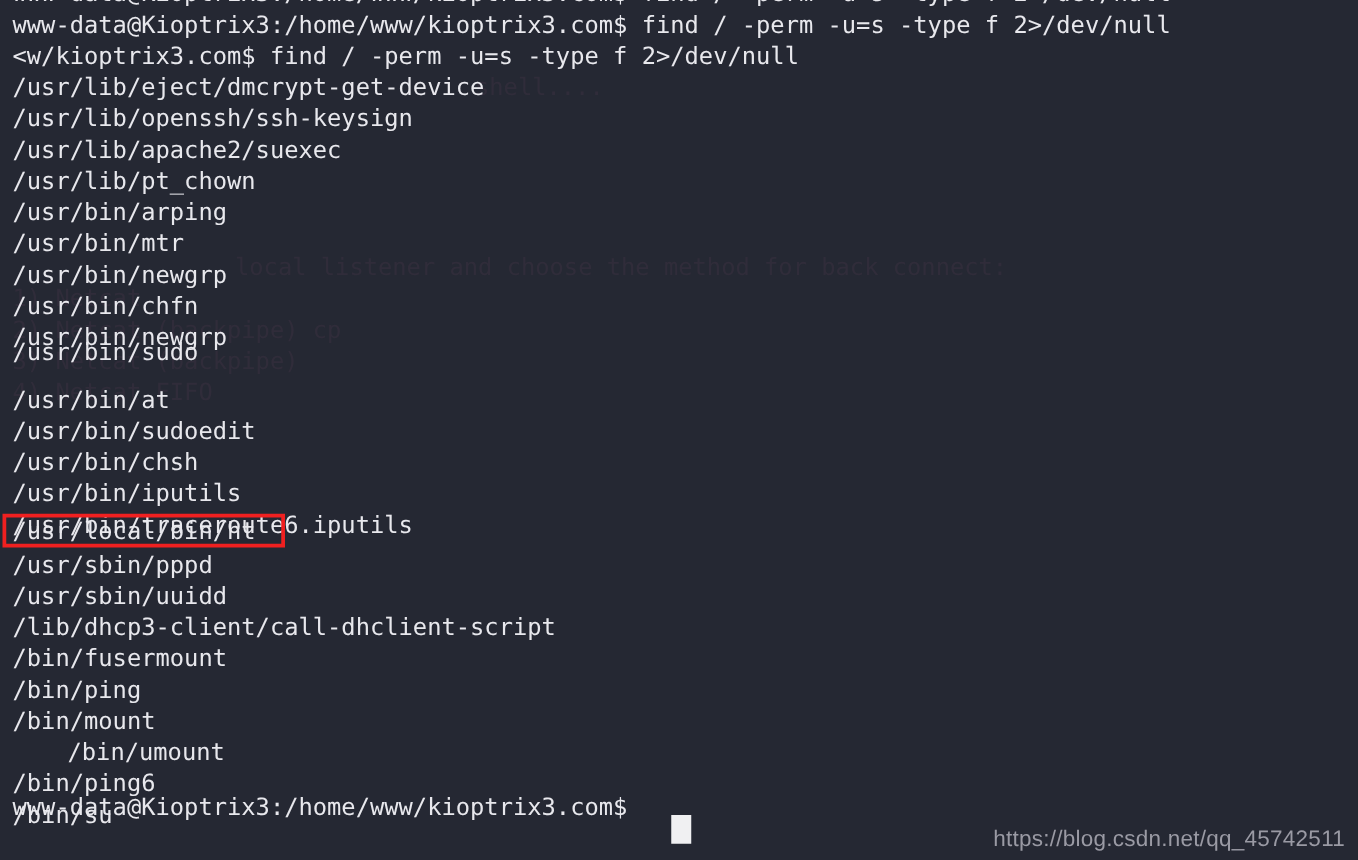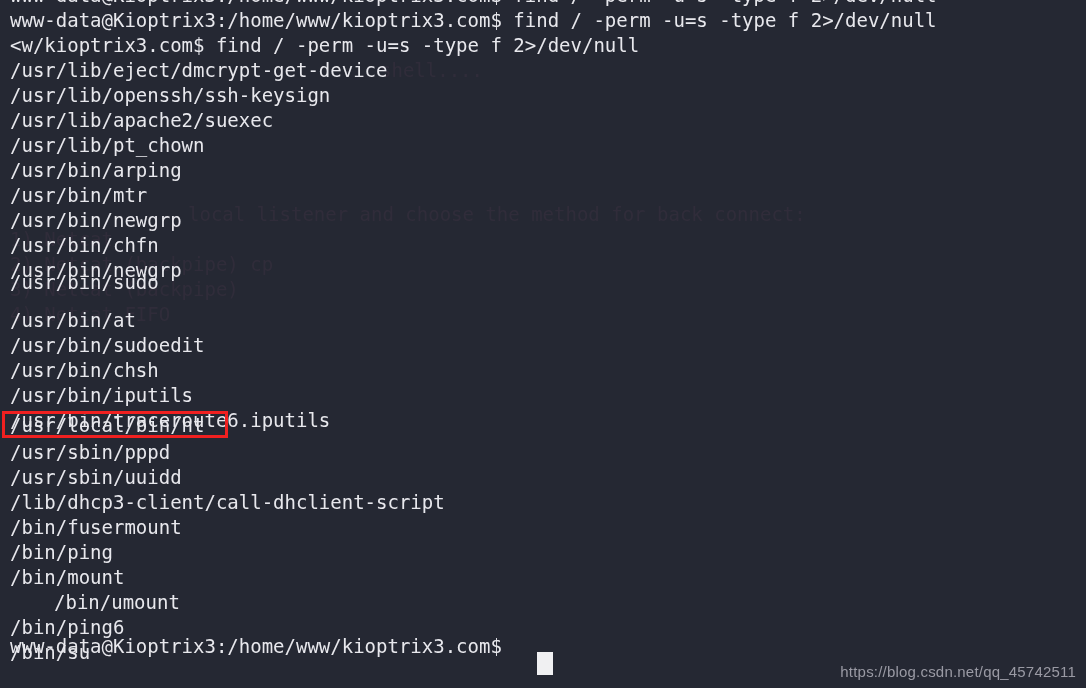--- a/index.html
+++ b/index.html
@@ -70,21 +70,21 @@
     width: 16px;
     height: 23px;
     background: #f0f0f2;
     z-index: 3;
   }
   .watermark {
     position: absolute;
     right: 10px;
     top: 659px;
     font-family: "Liberation Sans", sans-serif;
-    font-size: 15px;
+    font-size: 18px;
     color: #9a9aa4;
     letter-spacing: 0.2px;
     z-index: 4;
   }
 </style>
 </head>
 <body>
 
 <div id="terminal">
 

